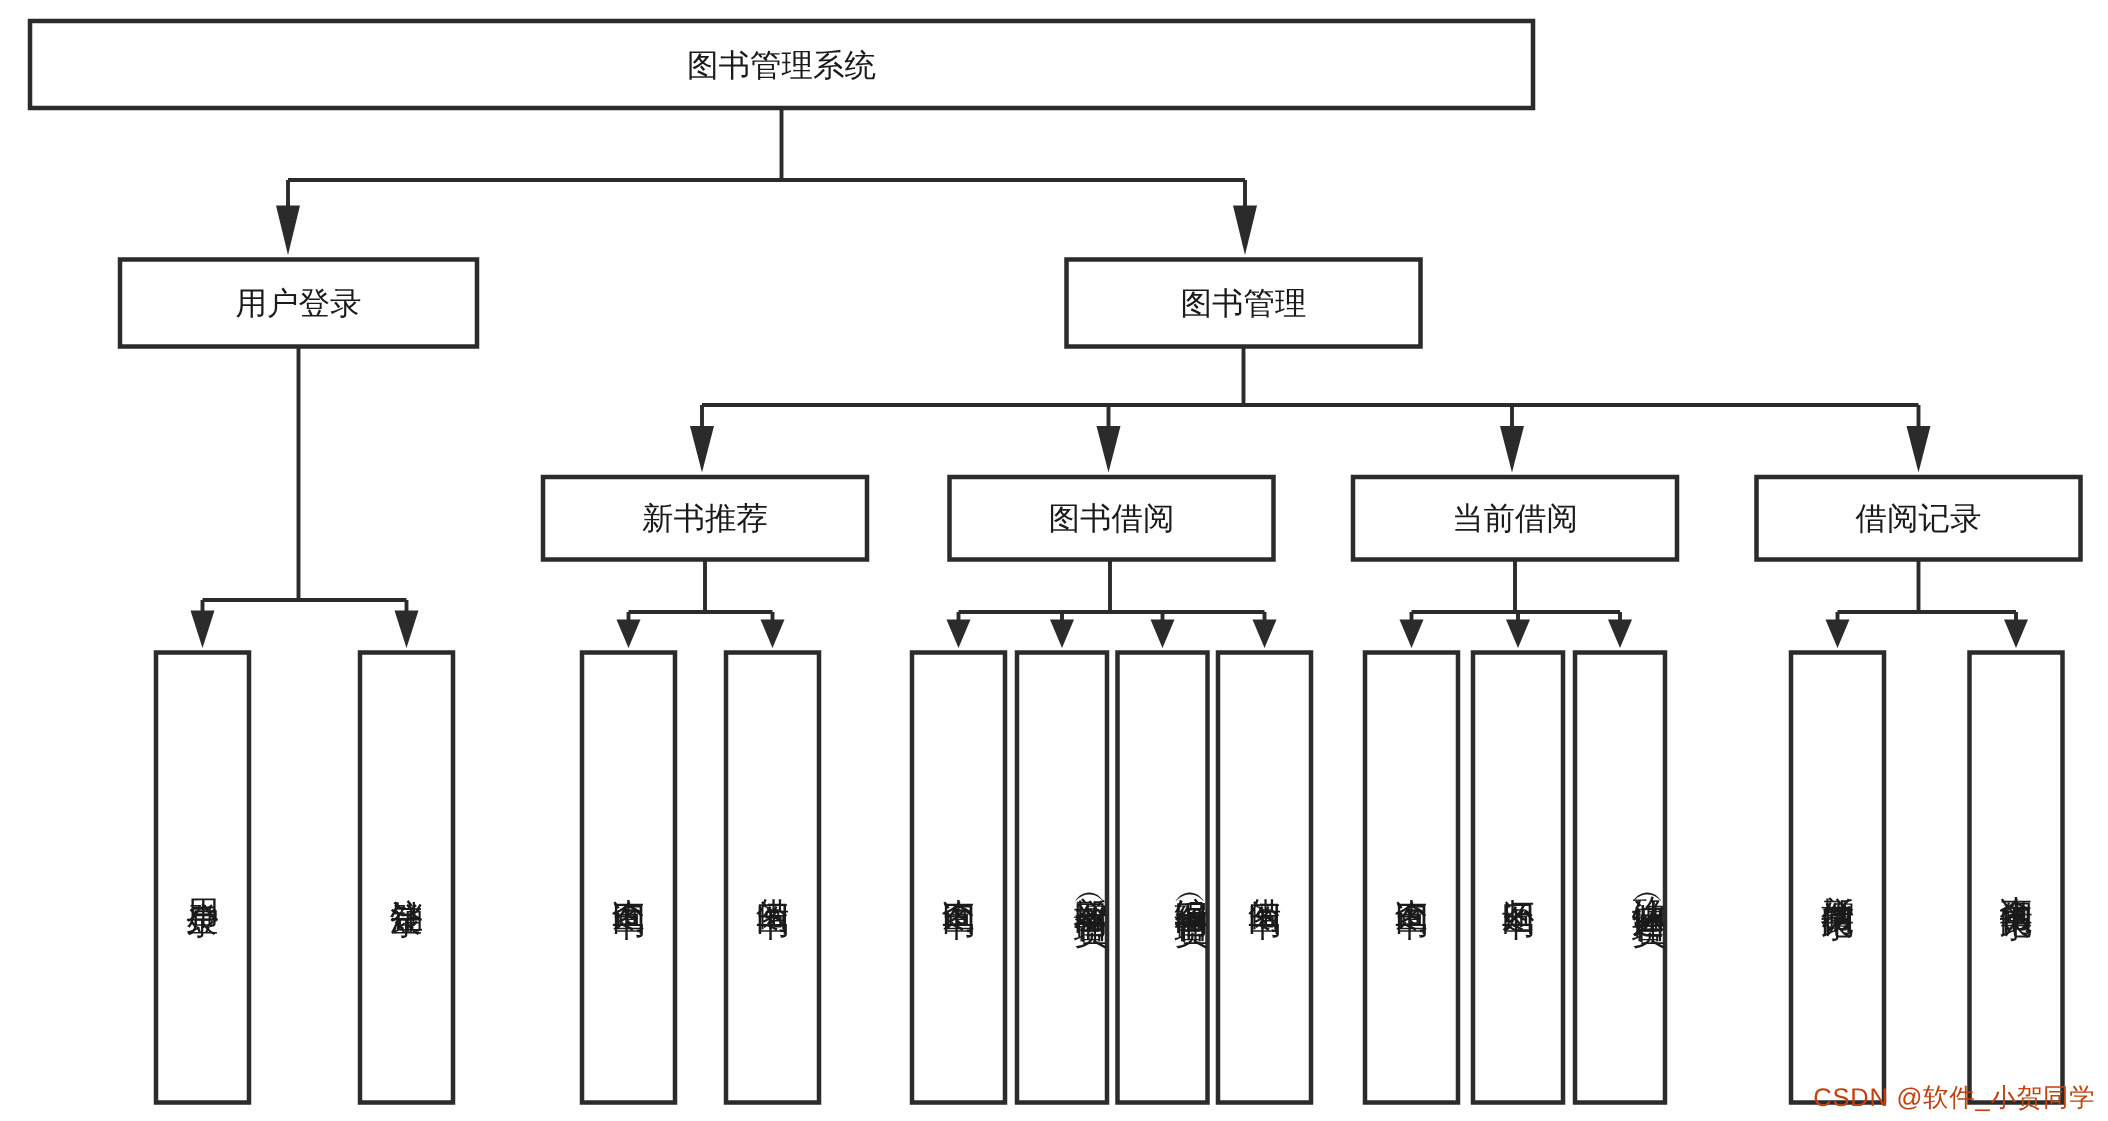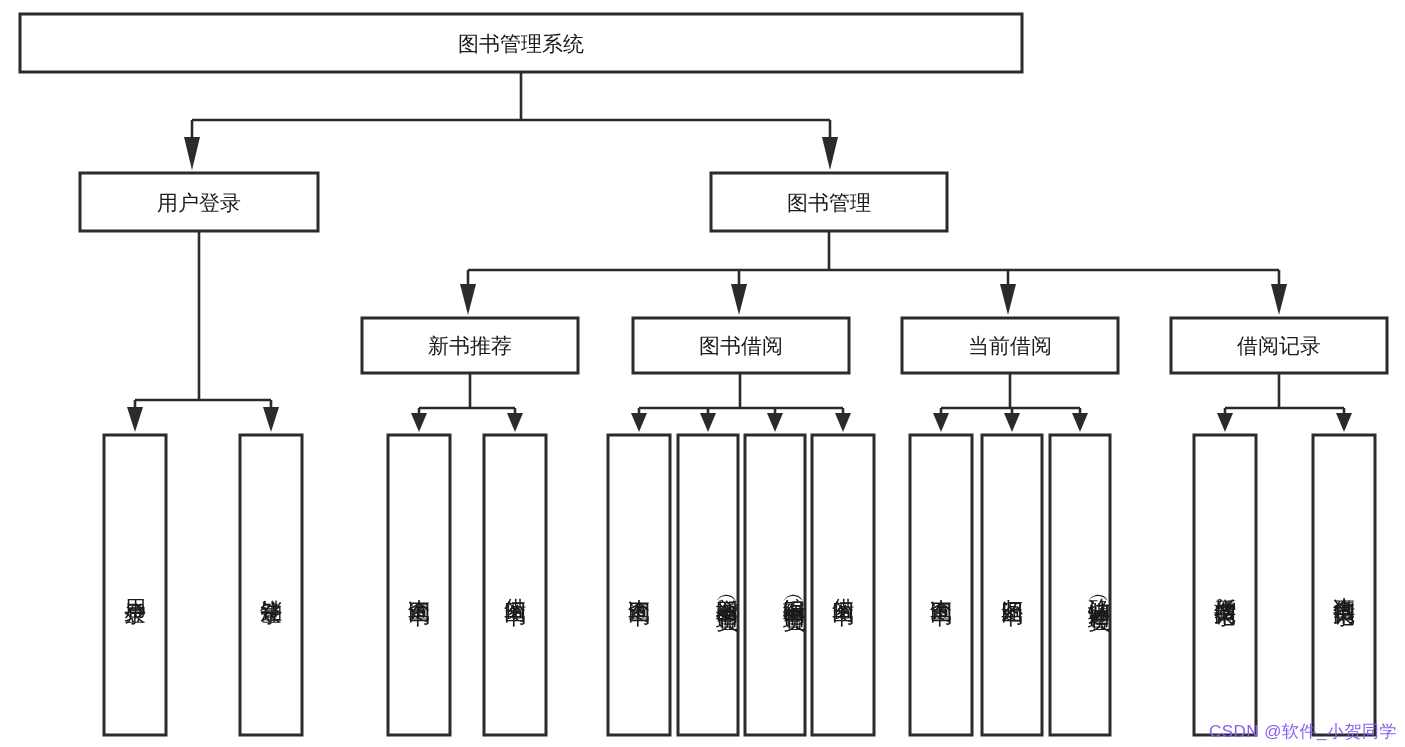--- a/index.html
+++ b/index.html
@@ -62,21 +62,21 @@
     justify-content: center;
     white-space: nowrap;
     pointer-events: none;
   }
   .watermark {
     position: absolute;
     right: 8px;
     bottom: 4px;
     font-family: "Liberation Sans", "DejaVu Sans", sans-serif;
     font-size: 17px;
-    color: #8b5cf6;
+    color: #c2410c;
     letter-spacing: 0.5px;
     white-space: nowrap;
   }
 </style>
 </head>
 <body>
 
 <div id="diagram-root">
 
   <svg class="flow" viewBox="0 0 1405 747">

